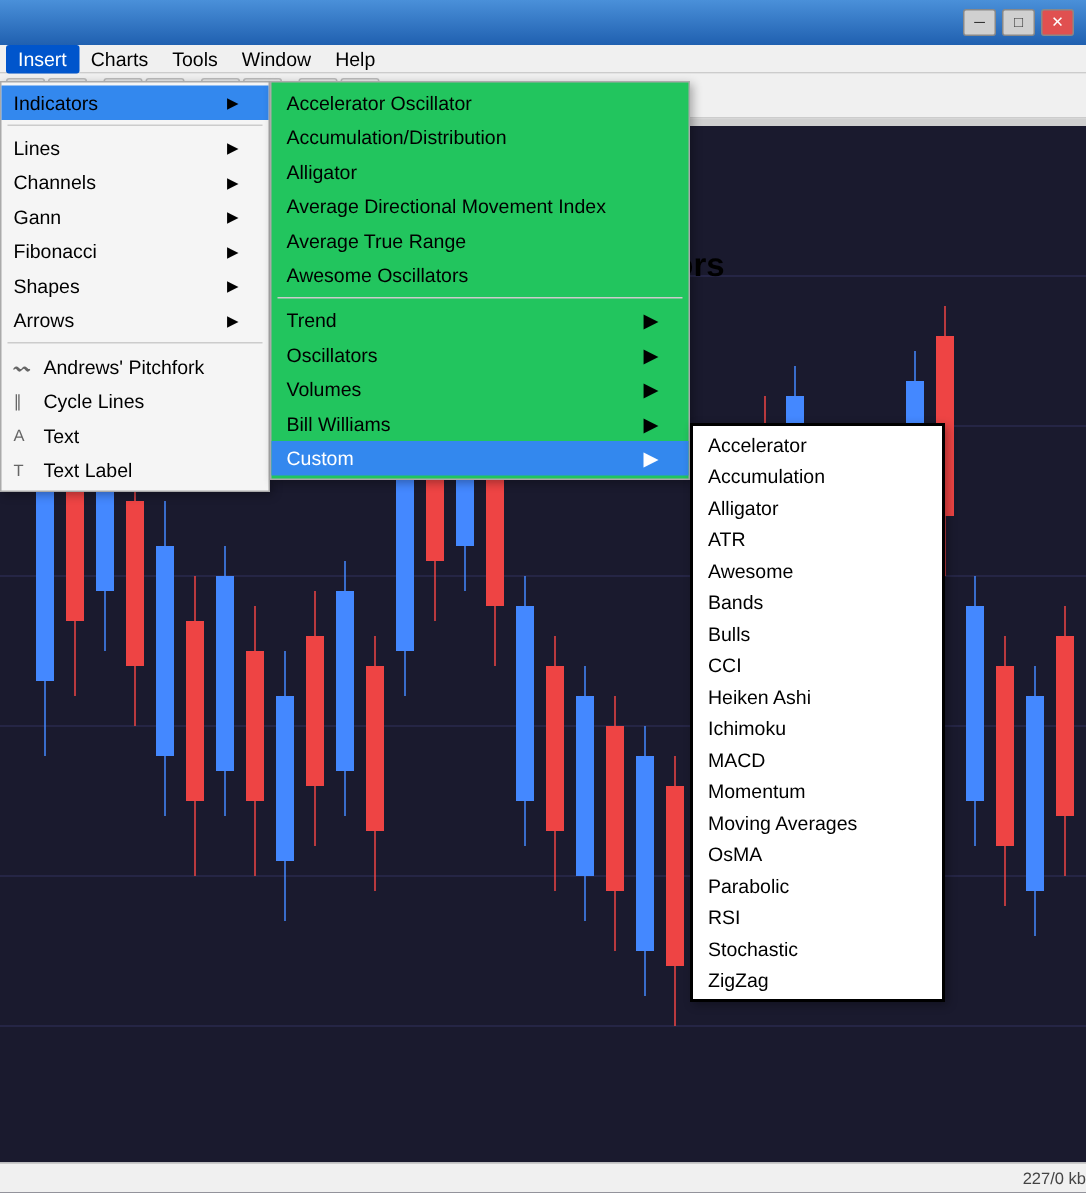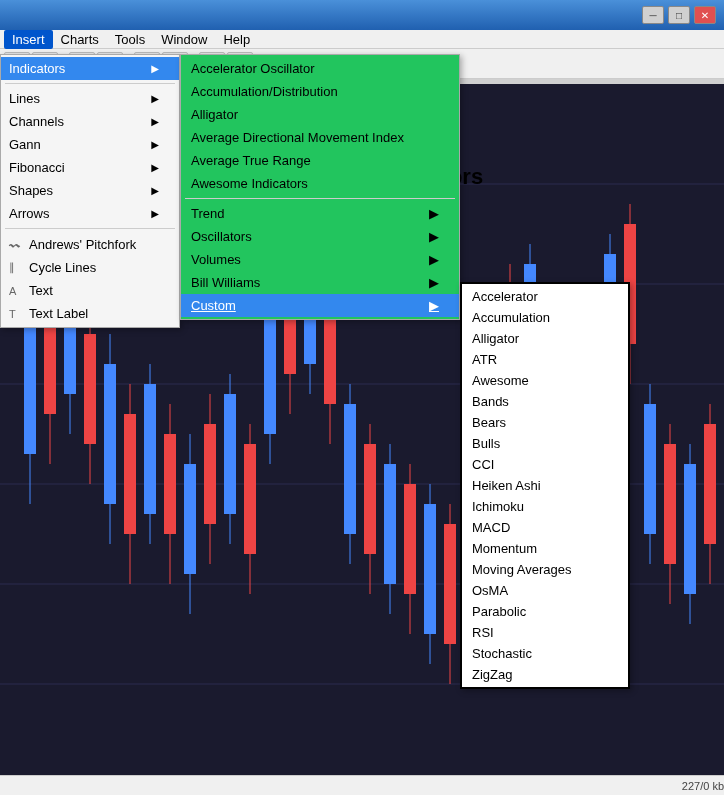--- a/index.html
+++ b/index.html
@@ -164,21 +164,21 @@
       justify-content: space-between;
       white-space: nowrap;
       font-size: 13px;
     }
     .menu-l1-item:hover, .menu-l1-item.active {
       background: #3388ee;
       color: white;
     }
     .menu-l1-item.active {
       background: #3388ee;
-      color: #ffffff;
+      color: #000000;
       gap: 12px;
     }
     .menu-l1-item .arrow { font-size: 10px; }
     .menu-l1-sep {
       height: 1px;
       background: #ccc;
       margin: 3px 4px;
     }
     .menu-l1-item .icon {
       width: 20px;
@@ -461,53 +461,52 @@
     <div class="menu-l2-item">
       <span>Alligator</span>
     </div>
     <div class="menu-l2-item">
       <span>Average Directional Movement Index</span>
     </div>
     <div class="menu-l2-item">
       <span>Average True Range</span>
     </div>
     <div class="menu-l2-item">
-      <span>Awesome Indicators</span>
+      <span>Awesome Oscillators</span>
     </div>
     <div class="menu-l2-sep"></div>
     <div class="menu-l2-item">
       <span style="flex:1">Trend</span>
       <span class="arrow">▶</span>
     </div>
     <div class="menu-l2-item">
       <span style="flex:1">Oscillators</span>
       <span class="arrow">▶</span>
     </div>
     <div class="menu-l2-item">
       <span style="flex:1">Volumes</span>
       <span class="arrow">▶</span>
     </div>
     <div class="menu-l2-item">
       <span style="flex:1">Bill Williams</span>
       <span class="arrow">▶</span>
     </div>
-    <div class="menu-l2-item active" style="background:#3388ee; color:white;text-decoration:underline;">
+    <div class="menu-l2-item active" style="background:#3388ee; color:white;">
       <span style="flex:1">Custom</span>
       <span class="arrow">▶</span>
     </div>
   </div>
 
   <div class="menu-l3">
     <div class="menu-l3-item">Accelerator</div>
     <div class="menu-l3-item">Accumulation</div>
     <div class="menu-l3-item">Alligator</div>
     <div class="menu-l3-item">ATR</div>
     <div class="menu-l3-item">Awesome</div>
     <div class="menu-l3-item">Bands</div>
-    <div class="menu-l3-item">Bears</div>
     <div class="menu-l3-item">Bulls</div>
     <div class="menu-l3-item">CCI</div>
     <div class="menu-l3-item">Heiken Ashi</div>
     <div class="menu-l3-item">Ichimoku</div>
     <div class="menu-l3-item">MACD</div>
     <div class="menu-l3-item">Momentum</div>
     <div class="menu-l3-item">Moving Averages</div>
     <div class="menu-l3-item">OsMA</div>
     <div class="menu-l3-item">Parabolic</div>
     <div class="menu-l3-item">RSI</div>

